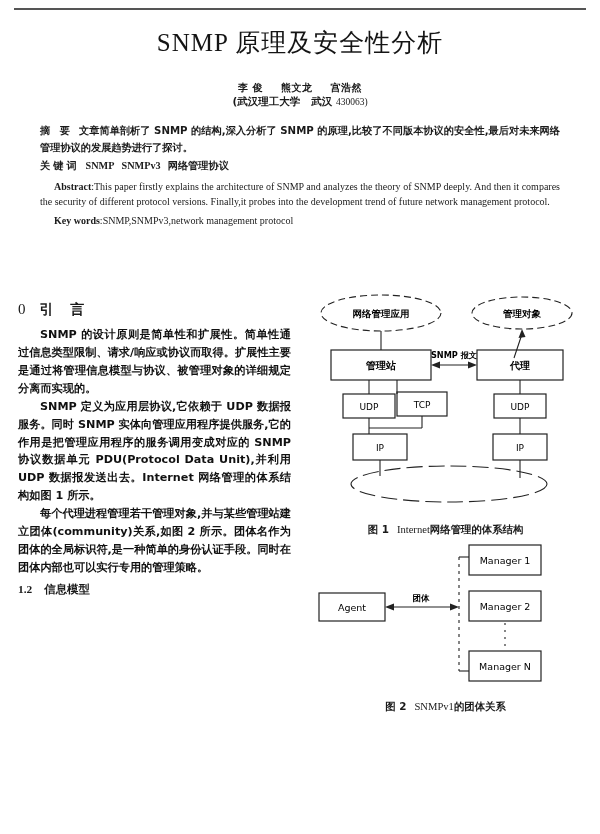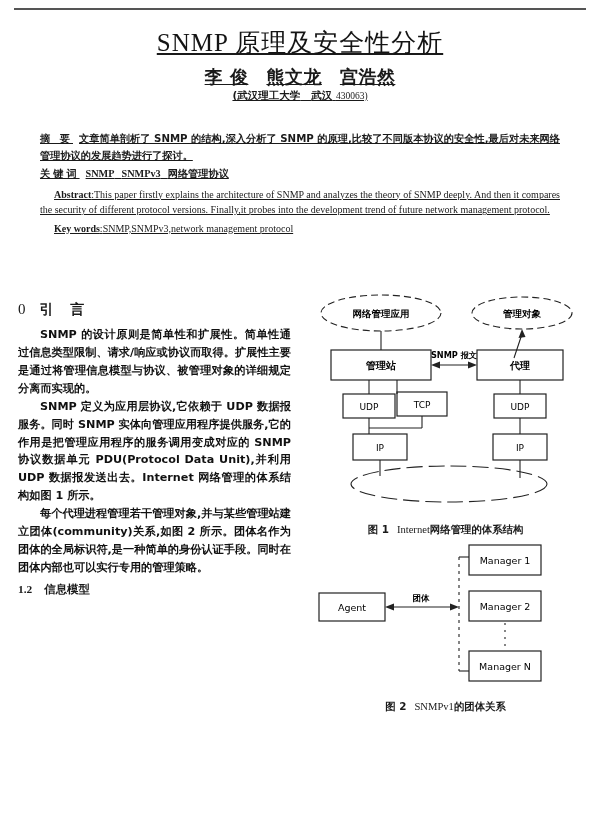--- a/index.html
+++ b/index.html
@@ -14,21 +14,20 @@
     font-family: "Liberation Serif", "DejaVu Serif", serif;
     color: #1a1a1a;
     position: relative;
   }
   .page {
     width: 600px;
     height: 834px;
     position: relative;
     box-sizing: border-box;
     padding: 0 18px;
-    text-decoration: underline;
   }
   .top-rule {
     position: absolute;
     left: 14px;
     right: 14px;
     top: 8px;
     height: 0;
     border-top: 2px solid #555;
   }
 
@@ -36,37 +35,37 @@
   .title-block { padding-top: 26px; text-align: center; }
   .doc-title {
     font-size: 25px;
     letter-spacing: 1px;
     font-weight: normal;
     margin: 0;
     font-family: "Liberation Serif", "DejaVu Serif", serif;
     color: #141414;
   }
   .authors {
-    margin-top: 6px;
-    font-size: 18px;
+    margin-top: 22px;
+    font-size: 10px;
     font-weight: bold;
     letter-spacing: 0.5px;
     font-family: "DejaVu Sans", "Liberation Sans", sans-serif;
   }
   .authors span.gapname { margin: 0 9px; }
   .affiliation {
     font-size: 10.5px;
     font-weight: bold;
     font-family: "DejaVu Sans", "Liberation Sans", sans-serif;
   }
   .affiliation .num { font-weight: normal; font-family: "Liberation Serif", serif; font-size: 9.5px; }
 
   
   .abstract-block {
-    margin-top: 28px;
+    margin-top: 14px;
     padding: 0 22px 0 22px;
     font-size: 10.3px;
     line-height: 1.62;
     text-align: justify;
   }
   .ab-label {
     font-weight: bold;
     font-family: "DejaVu Sans", "Liberation Sans", sans-serif;
     letter-spacing: 3px;
     margin-right: 6px;

